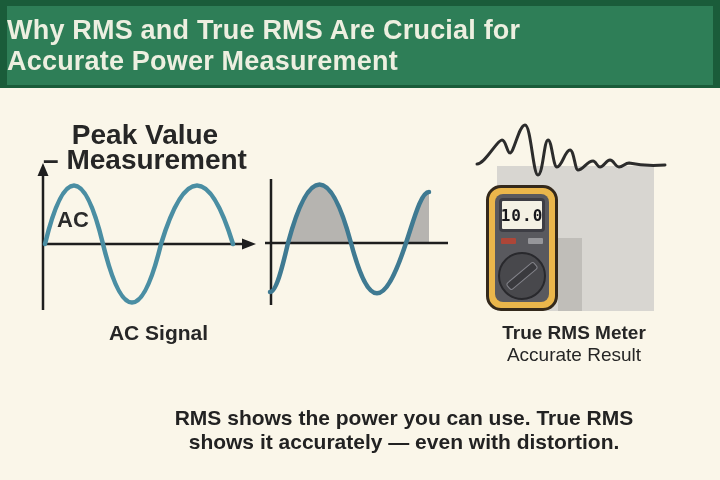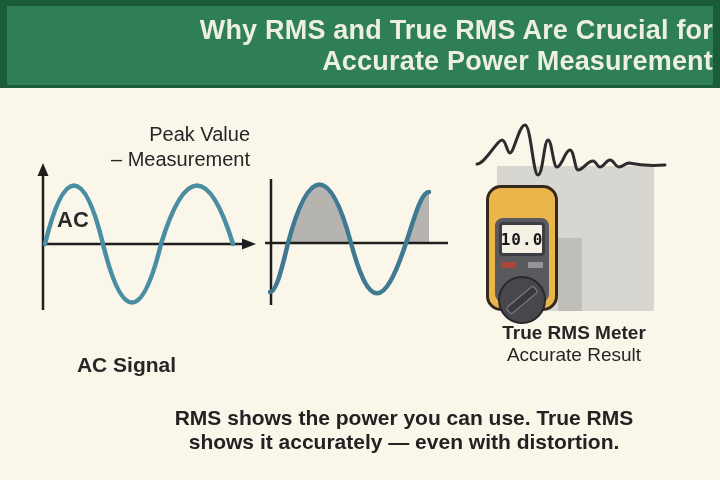--- a/index.html
+++ b/index.html
@@ -3,38 +3,38 @@
 <meta charset="utf-8">
 <style>
   html,body{margin:0;padding:0;}
   body{width:720px;height:480px;overflow:hidden;font-family:"Liberation Sans",sans-serif;}
   .canvas{position:relative;width:720px;height:480px;background:#faf6e9;}
 
   
   .banner{position:absolute;left:0;top:0;width:720px;height:88px;box-sizing:border-box;
     background:#2e7e57;border-top:6px solid #1a5c3a;border-bottom:3px solid #1a5c3a;
     border-left:7px solid #1a5c3a;border-right:7px solid #1a5c3a;
-    display:flex;flex-direction:column;justify-content:center;align-items:flex-end;}
+    display:flex;flex-direction:column;justify-content:center;align-items:flex-start;}
   .banner .t{color:#edefe0;font-weight:bold;font-size:27px;line-height:31px;text-align:center;letter-spacing:.2px;}
-  .panel-title{position:absolute;text-align:right;font-weight:normal;font-size:20px;line-height:25px;color:#262626;}
+  .panel-title{position:absolute;text-align:center;font-weight:bold;font-size:28px;line-height:25px;color:#262626;}
   .caption{position:absolute;text-align:center;color:#262626;}
   .cap-b{font-weight:bold;font-size:19px;line-height:22px;}
   .cap-n{font-weight:normal;font-size:19px;line-height:22px;}
 
   svg{position:absolute;overflow:visible;}
 
   .ac-label{position:absolute;left:57px;top:207px;font-size:22px;font-weight:bold;color:#2b2b2b;}
 
   
   .wave-backdrop{position:absolute;left:497px;top:166px;width:157px;height:145px;background:#d8d6d1;}
   .meter-gap{position:absolute;left:558px;top:238px;width:24px;height:73px;background:#c0beb9;}
 
   .meter{position:absolute;top:185px;width:72px;height:126px;box-sizing:border-box;
     background:#eab64b;border:3px solid #34291b;border-radius:15px;}
-  .meter-face{position:absolute;left:6px;right:6px;top:6px;bottom:6px;background:#59595e;border-radius:8px;margin-top:24px;}
+  .meter-face{position:absolute;left:6px;right:6px;top:6px;bottom:6px;background:#59595e;border-radius:8px;}
   .lcd{position:absolute;left:4px;right:4px;top:4px;height:34px;box-sizing:border-box;
     background:#f4f1e4;border:3px solid #3d3d44;border-radius:4px;
     display:flex;align-items:center;justify-content:center;
     font-family:"DejaVu Sans Mono",monospace;font-weight:bold;font-size:16px;letter-spacing:1px;color:#17171c;}
   .btn-row{position:absolute;left:6px;right:6px;top:44px;display:flex;justify-content:space-between;}
   .btn{width:15px;height:6px;border-radius:1px;background:#96969a;}
   .btn.red{background:#ad4638;}
   .dial{position:absolute;left:50%;transform:translateX(-50%);top:58px;width:48px;height:48px;
     border-radius:50%;background:#48484c;border:2px solid #29292d;box-sizing:border-box;}
   .dial-bar{position:absolute;left:50%;top:50%;width:34px;height:7px;background:#3a3a3e;
@@ -64,21 +64,21 @@
 
     <line x1="15" y1="12" x2="15" y2="148" stroke="#1e1e1e" stroke-width="2.5"></line>
     <polygon points="15,1 9.5,14 20.5,14" fill="#1e1e1e"></polygon>
     <line x1="15" y1="82" x2="217" y2="82" stroke="#1e1e1e" stroke-width="2.5"></line>
     <polygon points="228,82 214,76.5 214,87.5" fill="#1e1e1e"></polygon>
 
     <path d="M17,82 C36,4 56,4 75,82 C94,160 114,160 133,82 C157,4 181,4 205,82" fill="none" stroke="#4a8ea3" stroke-width="4.5" stroke-linecap="round"></path>
   </svg>
   <div class="ac-label">AC</div>
 
-  <div class="caption cap-b" style="left:34px;top:322px;width:185px;font-size:21px;margin-top:32px;">AC Signal</div>
+  <div class="caption cap-b" style="left:66px;top:322px;width:185px;font-size:21px;">AC Signal</div>
 
 
   <svg style="left:258px;top:173px;" width="195" height="140" viewBox="0 0 195 140">
 
     <path d="M30,70 C51,-8 72,-8 93,70 Z" fill="#b6b4b0"></path>
     <path d="M148,70 C156,46 163,19 171,19 L171,70 Z" fill="#b6b4b0"></path>
 
     <line x1="13" y1="6" x2="13" y2="132" stroke="#1e1e1e" stroke-width="2.5"></line>
     <line x1="7" y1="70" x2="190" y2="70" stroke="#1e1e1e" stroke-width="2.5"></line>
 

